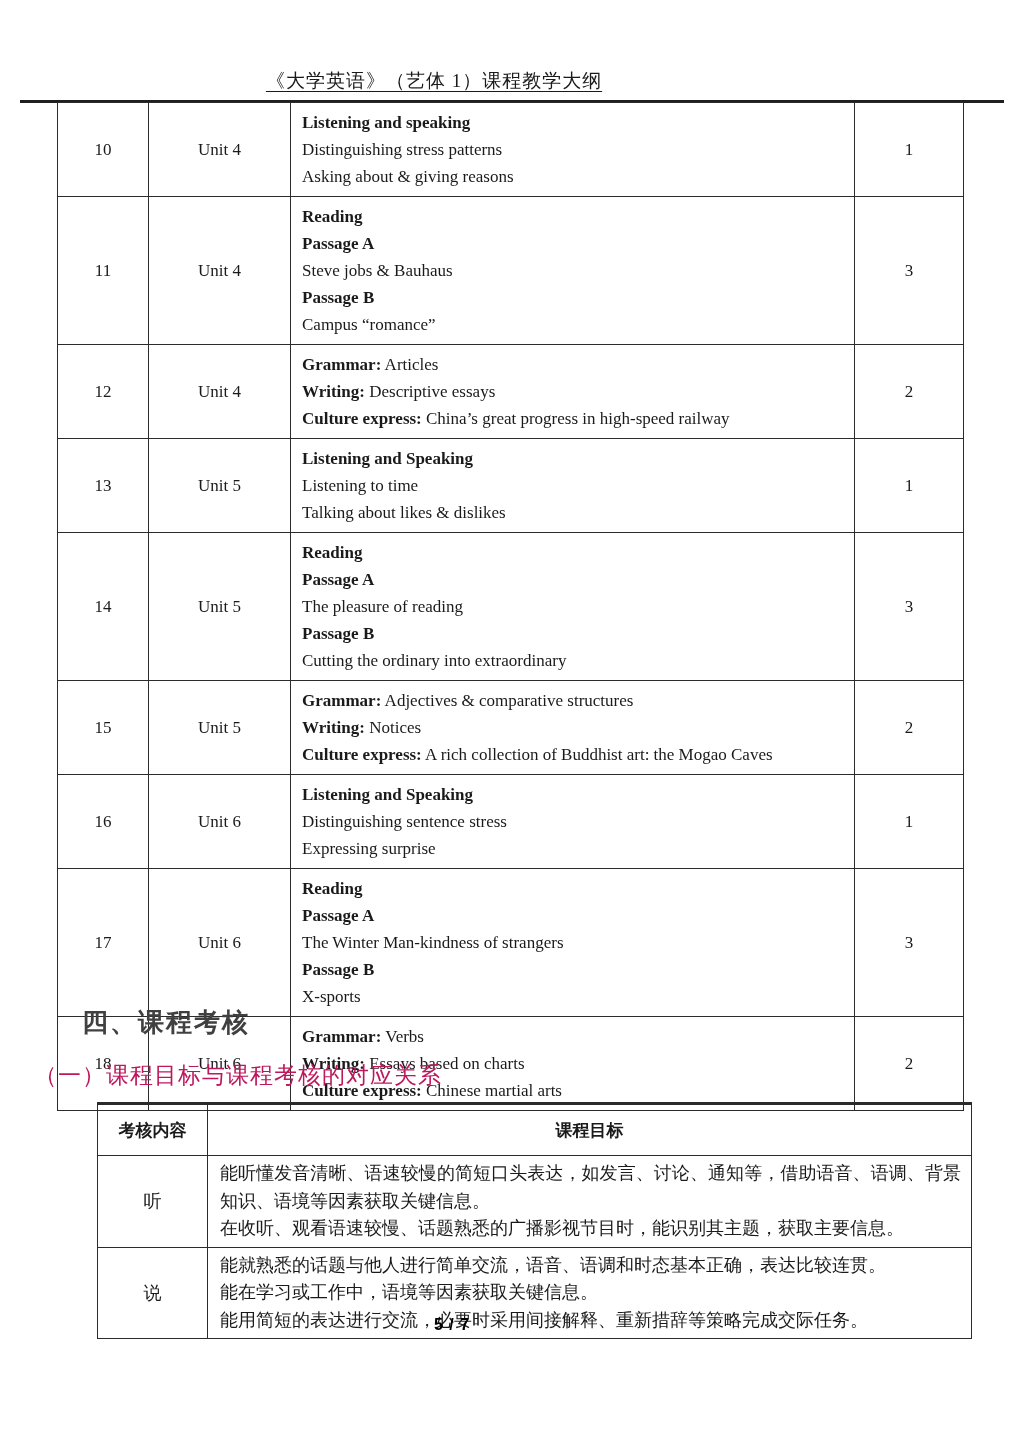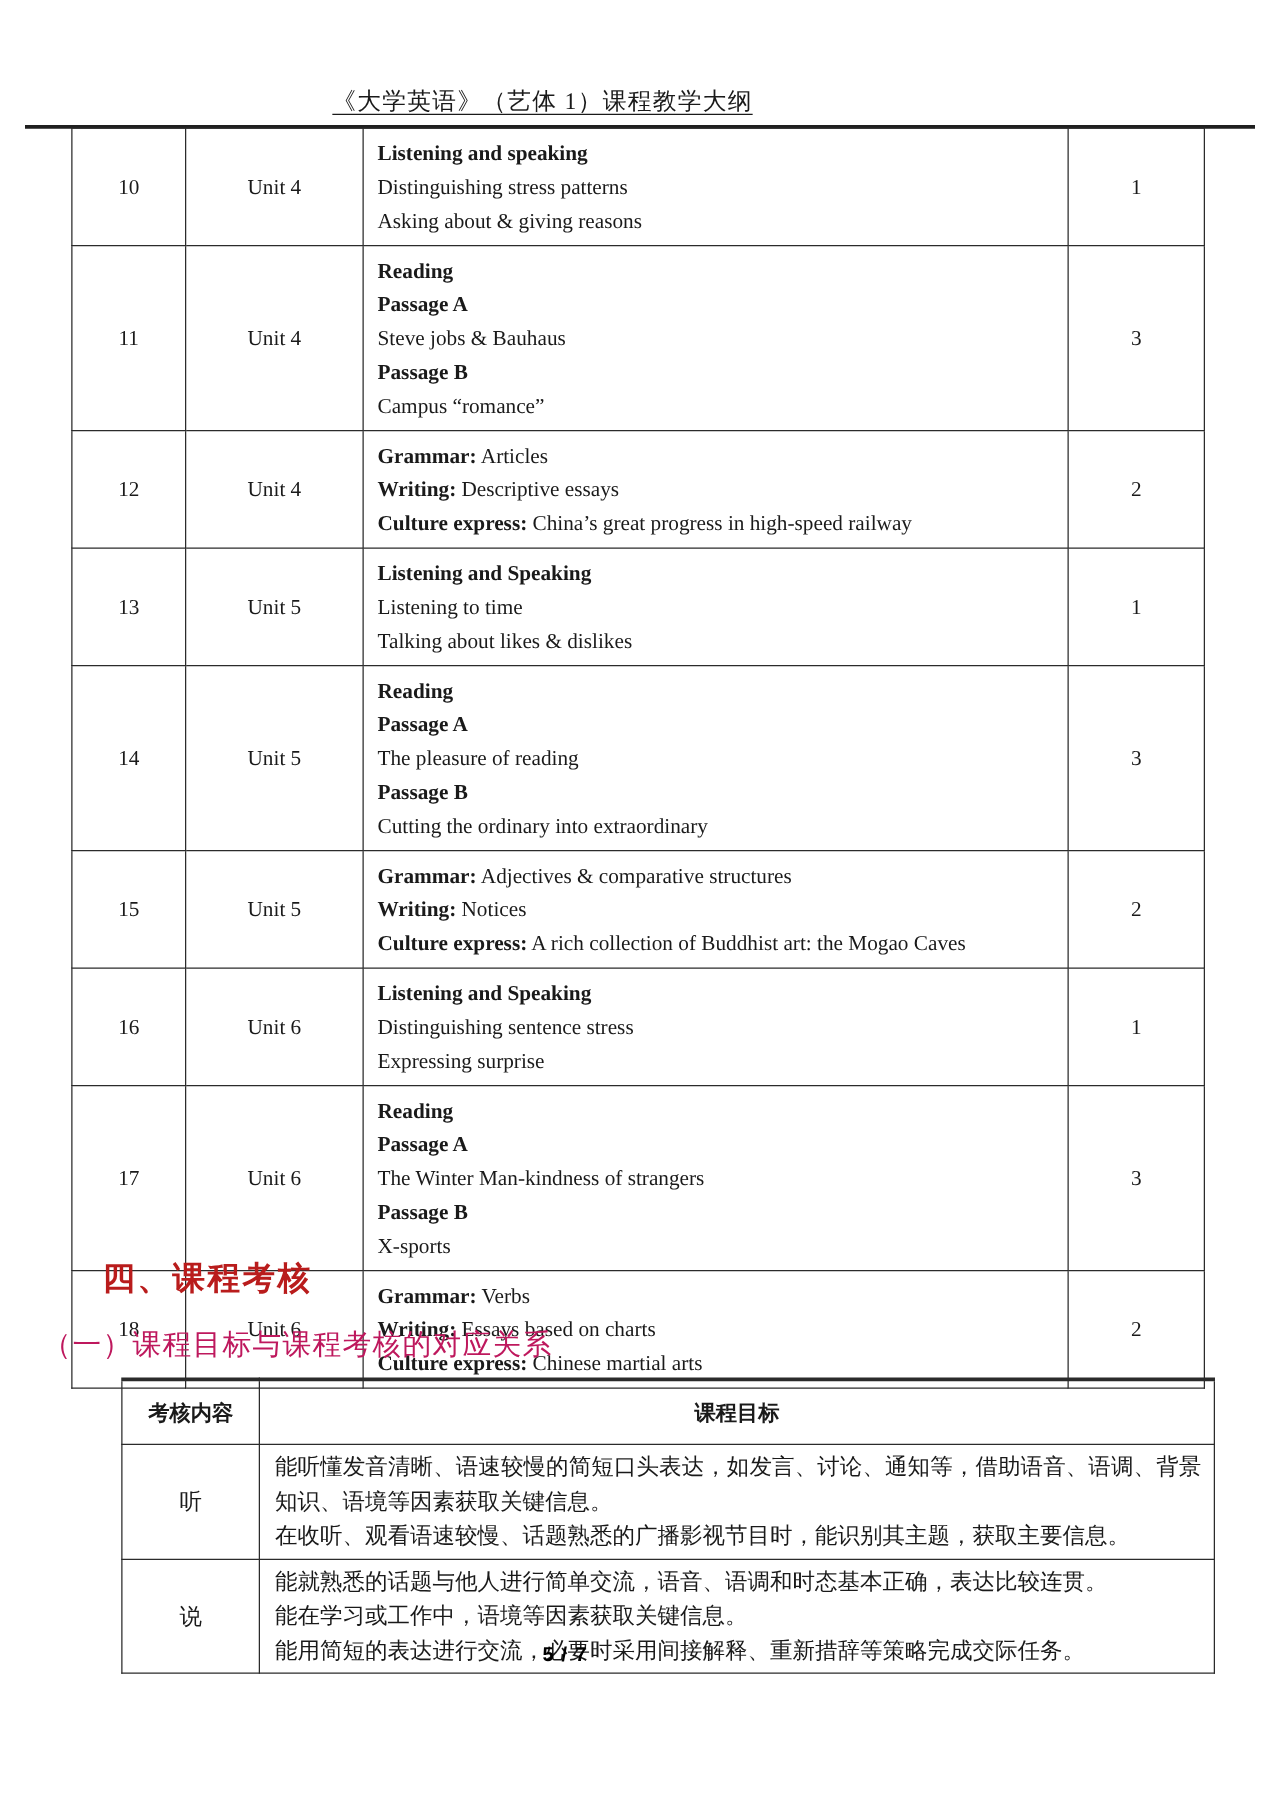--- a/index.html
+++ b/index.html
@@ -30,21 +30,21 @@
   }
   .schedule td.center{text-align:center;}
   .schedule td.content{padding:6px 8px 6px 11px;margin-left:32px;}
   .schedule tr.r3 td{height:81px;}
   .schedule tr.r5 td{height:134px;}
   .cline{line-height:27px;white-space:nowrap;}
   .cline b{font-weight:bold;}
   
   .sec-heading{
     position:absolute;top:1005px;left:82px;font-size:26px;font-weight:bold;
-    font-family:"Liberation Sans","DejaVu Sans",sans-serif;letter-spacing:2px;color:#b91c1c;
+    font-family:"Liberation Sans","DejaVu Sans",sans-serif;letter-spacing:2px;color:#404040;
   }
   .sub-heading{
     position:absolute;top:1060px;left:34px;font-size:23px;font-weight:normal;
     letter-spacing:1px;color:#be185d;
   }
   
   .assess-wrap{position:absolute;top:1102px;left:73px;margin-left:24px;}
   .assess{width:874px;border-top:3px solid #2b2b2b;}
   .assess col.c-skill{width:110px;}
   .assess col.c-goal{width:764px;}

